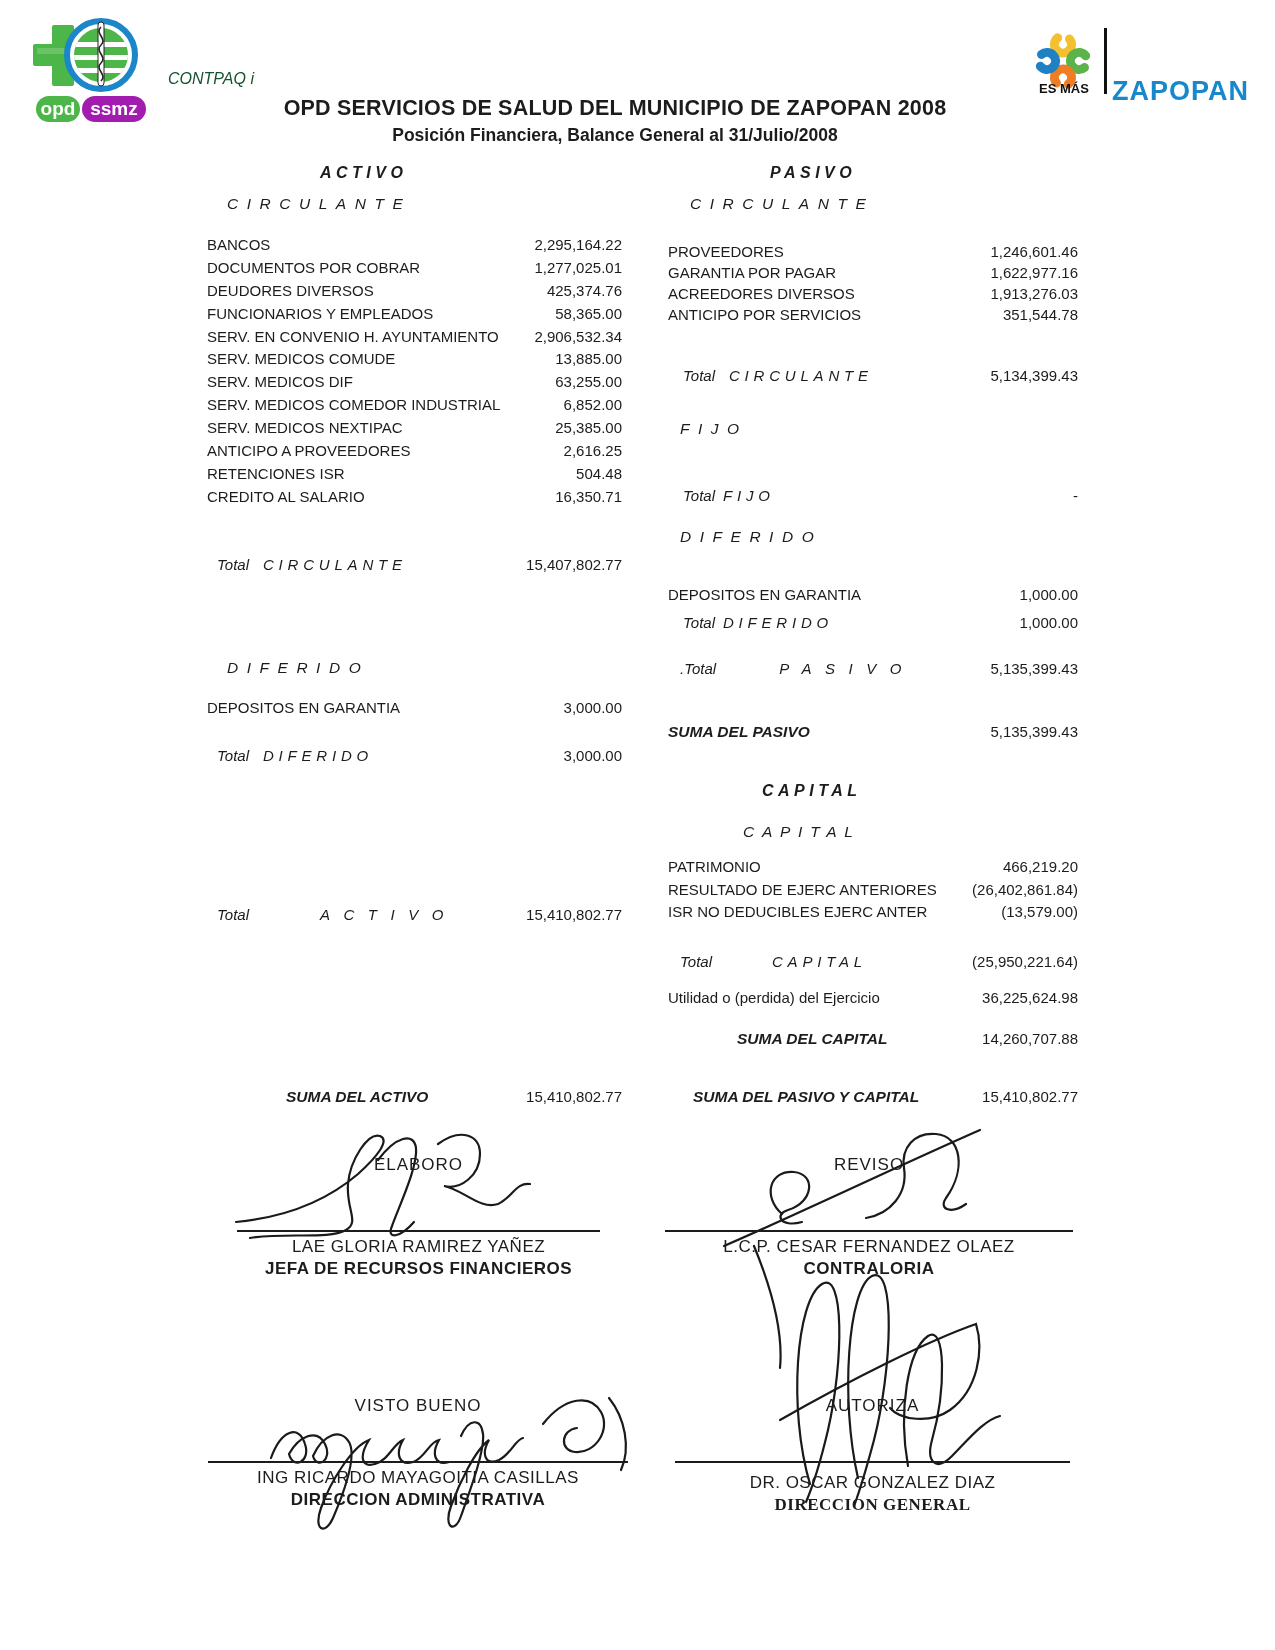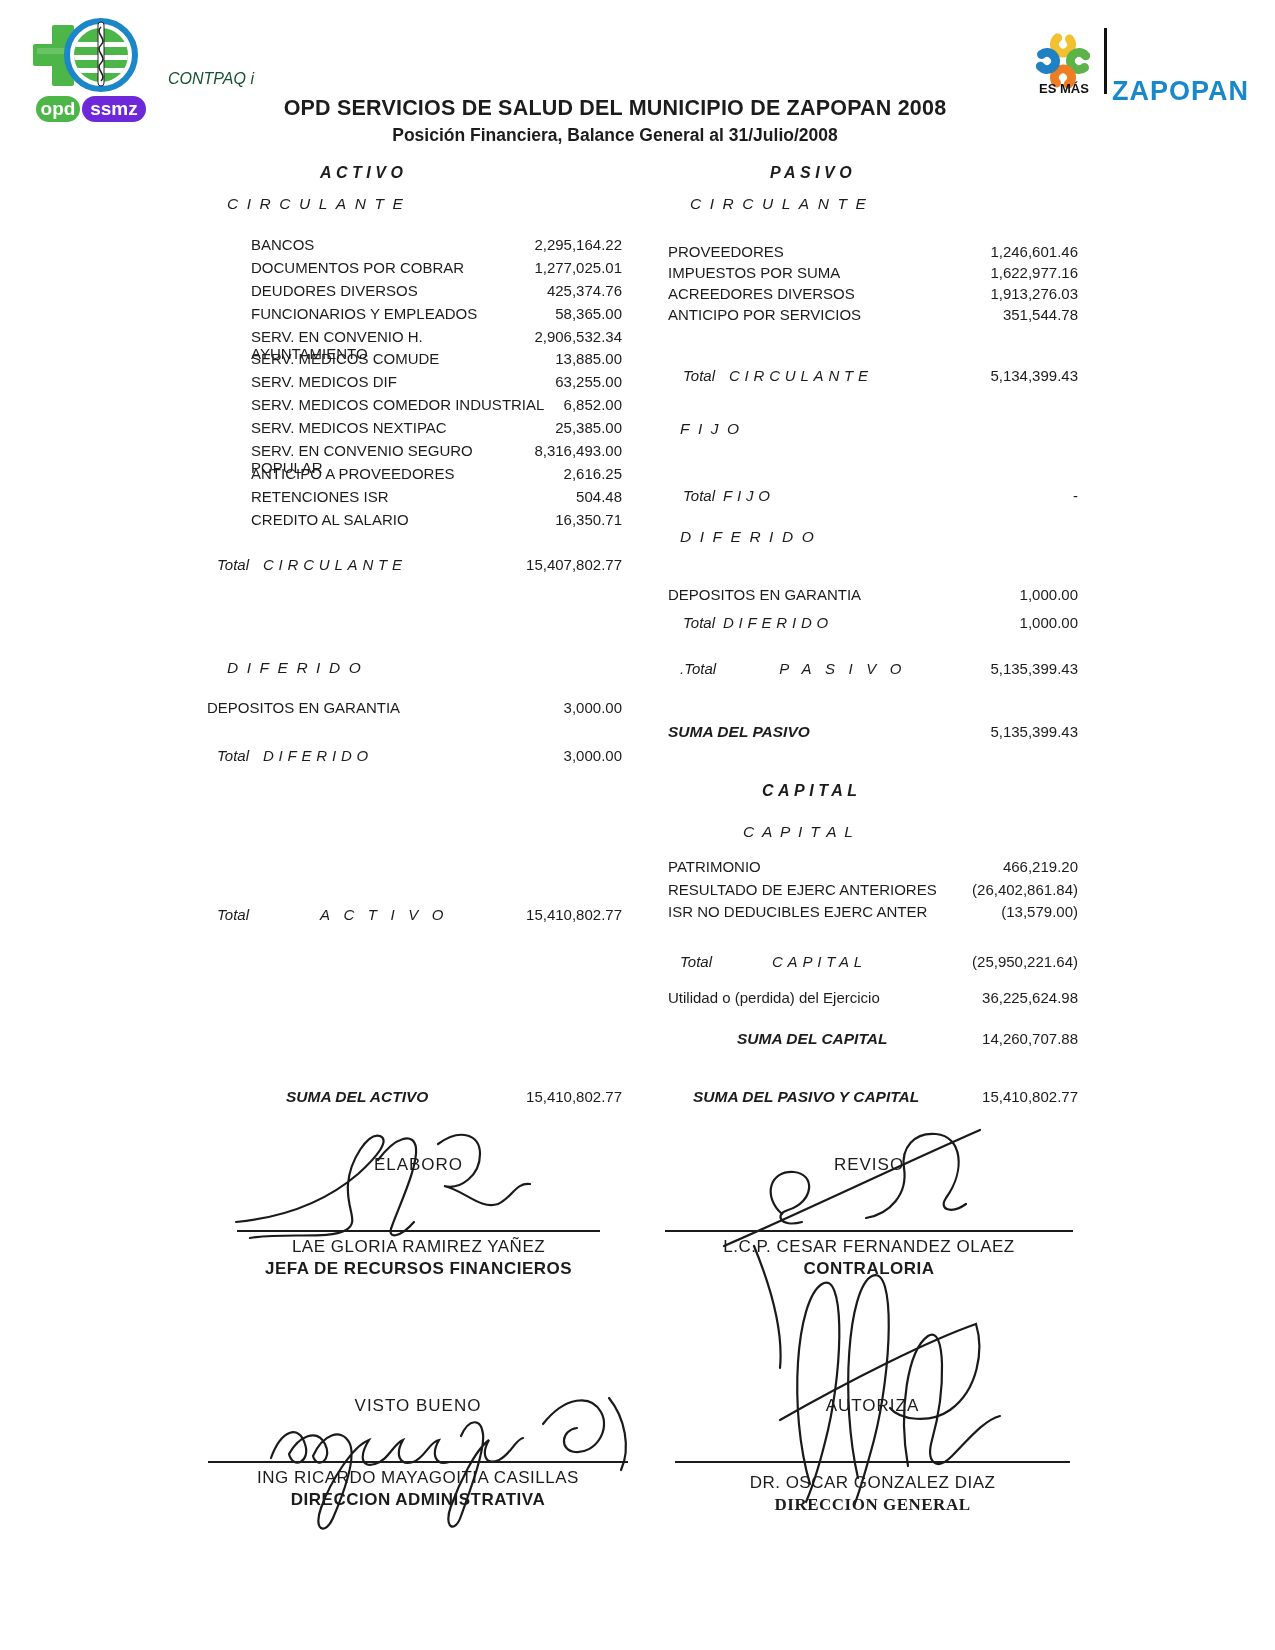--- a/index.html
+++ b/index.html
@@ -8,21 +8,21 @@
     font-family:"Liberation Sans", sans-serif; color:#1c1c1c; overflow:hidden;
   }
   .abs { position:absolute; }
   
   .row { position:absolute; display:flex; align-items:baseline; font-size:15px; }
   .row .val { margin-left:auto; font-style:normal; }
   .l { left:207px; width:415px; }
   .r { left:668px; width:410px; }
   .items { position:absolute; font-size:15px; }
   .items .irow { display:flex; }
-  .items.left-items .irow { height:22.9px;margin-left:44px; }
+  .items.left-items .irow { height:22.9px; }
   .items.right-items .irow { height:21px; }
   .items.cap-items .irow { height:22.5px; }
   .items .irow .val { margin-left:auto; }
   
   .sec-head { position:absolute; font-size:16px; font-weight:bold; font-style:italic; letter-spacing:.28em; }
   .sub-head { position:absolute; font-size:15.5px; font-style:italic; letter-spacing:.55em; }
   .sub-head2 { position:absolute; font-size:15.5px; font-style:italic; letter-spacing:.5em; }
   
   .tp { font-style:italic; }
   .tn { font-style:italic; }
@@ -30,21 +30,21 @@
   .ls-wide { letter-spacing:.9em; }
   .suma-lbl { font-weight:bold; font-style:italic; font-size:15.5px; }
   
   .contpaq { position:absolute; left:168px; top:70px; font-style:italic; font-size:16px; color:#14532d; }
   .title { position:absolute; left:185px; width:860px; top:96px; text-align:center; font-weight:bold; font-size:21.5px; letter-spacing:.2px; }
   .subtitle { position:absolute; left:185px; width:860px; top:125px; text-align:center; font-weight:bold; font-size:17.5px; }
   
   .opd-labels { position:absolute; left:36px; top:96px; display:flex; }
   .opd-box { color:#fff; font-weight:bold; font-size:19px; line-height:26px; text-align:center; border-radius:13px; }
   .opd-box.green { width:44px; background:#4CB748; margin-right:2px; }
-  .opd-box.blue  { width:64px; background:#6d28d9; }
+  .opd-box.blue  { width:64px; background:#a21caf; }
   
   .esmas { position:absolute; left:1032px; top:81px; width:64px; text-align:center; font-size:13px; font-weight:bold; color:#111; }
   .zbar { position:absolute; left:1104px; top:28px; width:3px; height:66px; background:#111; }
   .zword { position:absolute; left:1112px; top:76px; font-size:27px; font-weight:bold; color:#1888CB; letter-spacing:1px; }
   
   .sig-title { position:absolute; text-align:center; font-size:17px; letter-spacing:1px; }
   .sig-line { position:absolute; height:2px; background:#1b1b1b; }
   .sig-name { position:absolute; text-align:center; font-size:17px; letter-spacing:.5px; }
   .sig-role { position:absolute; text-align:center; font-size:17px; font-weight:bold; letter-spacing:.5px; }
   svg.sig { position:absolute; overflow:visible; }
@@ -130,24 +130,20 @@
       </div>
     <div class="irow">
         <span>SERV. MEDICOS COMEDOR INDUSTRIAL</span>
         <span class="val">6,852.00</span>
       </div>
     <div class="irow">
         <span>SERV. MEDICOS NEXTIPAC</span>
         <span class="val">25,385.00</span>
       </div>
     <div class="irow">
-        <span>SERV. EN CONVENIO SEGURO POPULAR</span>
-        <span class="val">8,316,493.00</span>
-      </div>
-    <div class="irow">
         <span>ANTICIPO A PROVEEDORES</span>
         <span class="val">2,616.25</span>
       </div>
     <div class="irow">
         <span>RETENCIONES ISR</span>
         <span class="val">504.48</span>
       </div>
     <div class="irow">
         <span>CREDITO AL SALARIO</span>
         <span class="val">16,350.71</span>
@@ -184,21 +180,21 @@
 
   <div class="sec-head" style="left:770px; top:164px;">PASIVO</div>
   <div class="sub-head" style="left:690px; top:195px;">CIRCULANTE</div>
 
   <div class="items right-items" style="left:668px; top:243px; width:410px;">
     <div class="irow">
         <span>PROVEEDORES</span>
         <span class="val">1,246,601.46</span>
       </div>
     <div class="irow">
-        <span>IMPUESTOS POR SUMA</span>
+        <span>GARANTIA POR PAGAR</span>
         <span class="val">1,622,977.16</span>
       </div>
     <div class="irow">
         <span>ACREEDORES DIVERSOS</span>
         <span class="val">1,913,276.03</span>
       </div>
     <div class="irow">
         <span>ANTICIPO POR SERVICIOS</span>
         <span class="val">351,544.78</span>
       </div>

